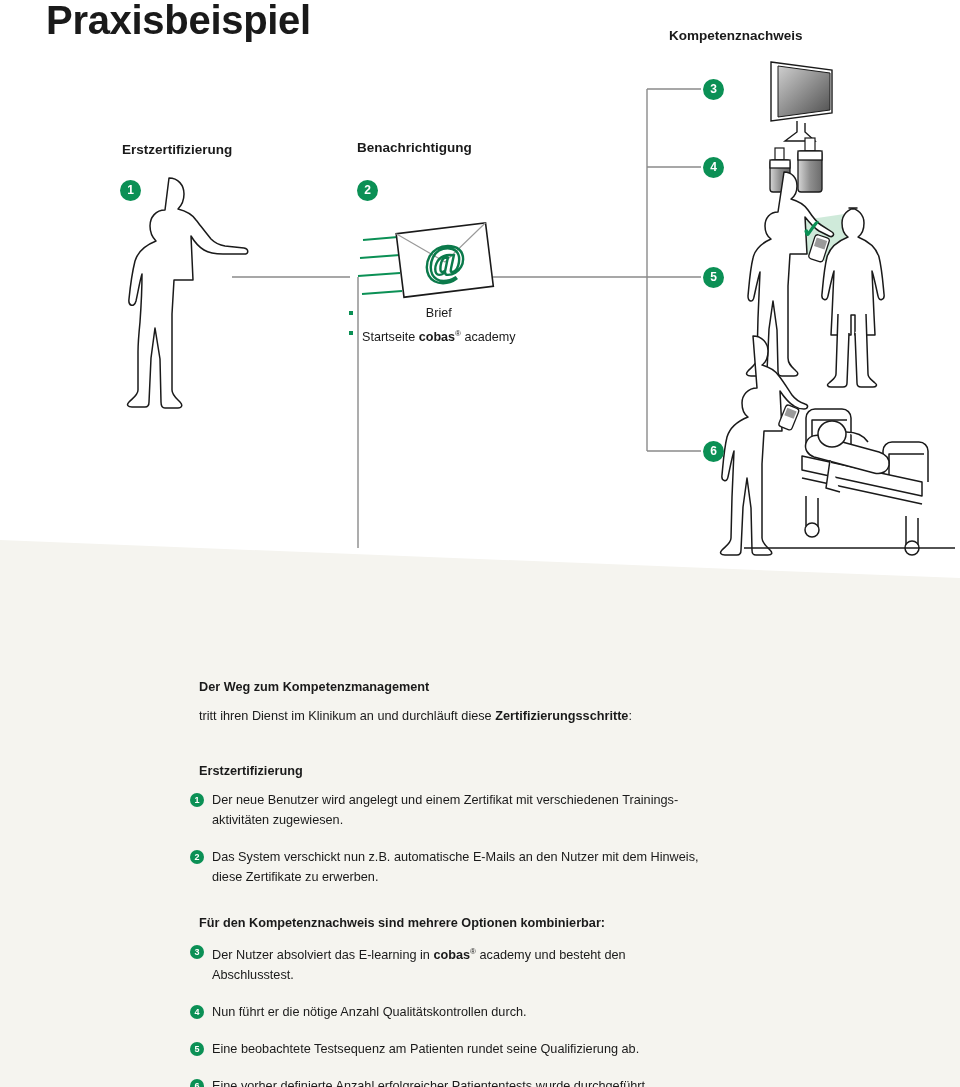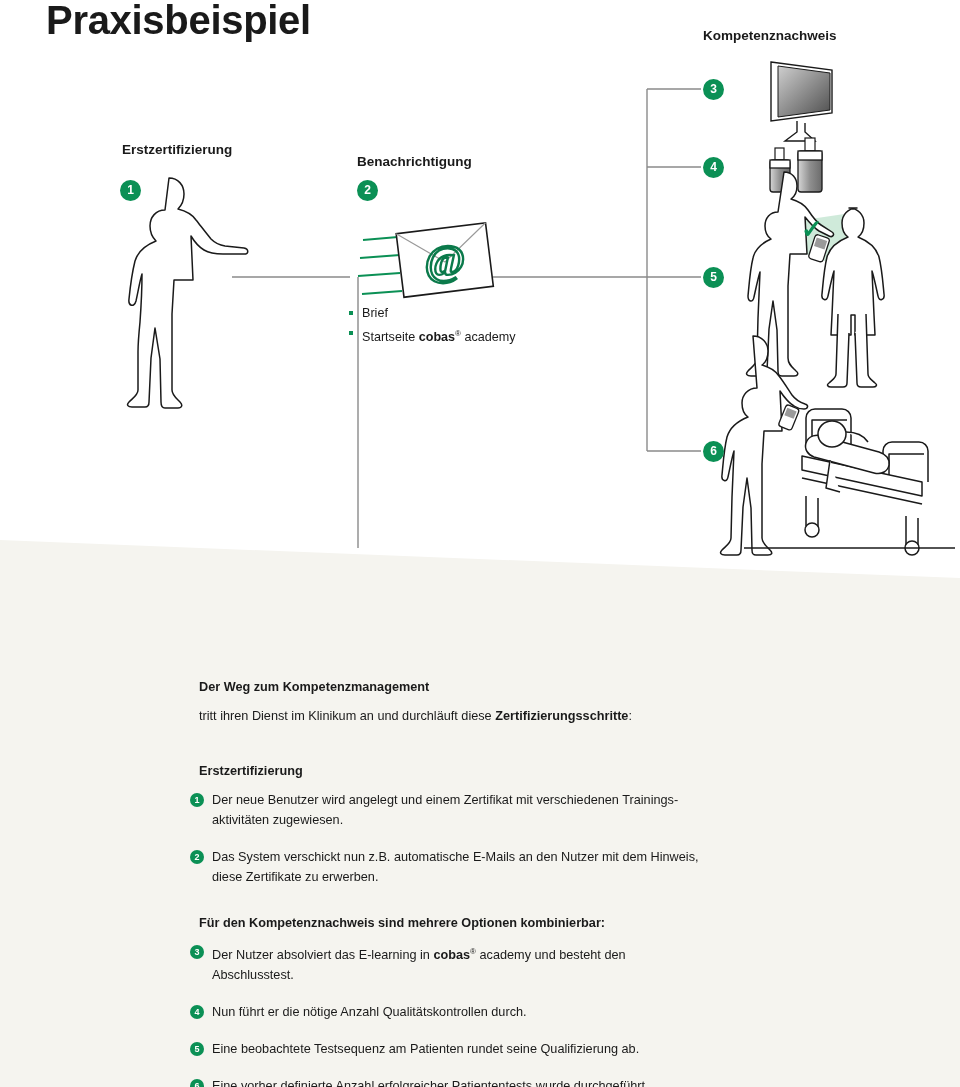--- a/index.html
+++ b/index.html
@@ -18,40 +18,40 @@
   #page-title{
     position:absolute;left:46px;top:-2px;
     font-size:40px;font-weight:bold;letter-spacing:-.3px;color:#1a1a1a;
     z-index:6;
   }
   
   .diagram-heading{
     position:absolute;font-size:13.5px;font-weight:bold;color:#1a1a1a;z-index:6;
     white-space:nowrap;
   }
-  #heading-kompetenznachweis{left:679px;top:28px;padding-left:24px;}
+  #heading-kompetenznachweis{left:645px;top:28px;padding-left:24px;}
   #heading-erstzertifizierung{left:122px;top:142px;}
-  #heading-benachrichtigung{left:357px;top:154px;text-align:right;}
+  #heading-benachrichtigung{left:357px;top:140px;text-align:right;}
   
   .badge{
     position:absolute;width:21px;height:21px;border-radius:50%;
     background:#0b9055;color:#ffffff;
     font-size:12px;font-weight:bold;line-height:21px;text-align:center;
     z-index:7;
   }
   #badge-1{left:120px;top:180px;}
   #badge-2{left:357px;top:180px;}
   #badge-3{left:703px;top:79px;}
   #badge-4{left:703px;top:157px;}
   #badge-5{left:703px;top:267px;}
   #badge-6{left:703px;top:441px;}
   
   #notify-list{
     position:absolute;left:349px;top:304px;z-index:6;
-    font-size:12.6px;line-height:19.5px;color:#1a1a1a;
+    font-size:12.6px;line-height:19.5px;color:#1a1a1a;text-align:center;
   }
   #notify-list .li{position:relative;padding-left:13px;white-space:nowrap;}
   #notify-list .li .sq{
     position:absolute;left:0;top:7px;width:4px;height:4px;background:#0b9055;
   }
   .cobas{font-weight:bold;}
   .reg{font-size:8px;vertical-align:super;}
   
   #lower-text{
     position:absolute;left:190px;top:668px;width:700px;z-index:6;

